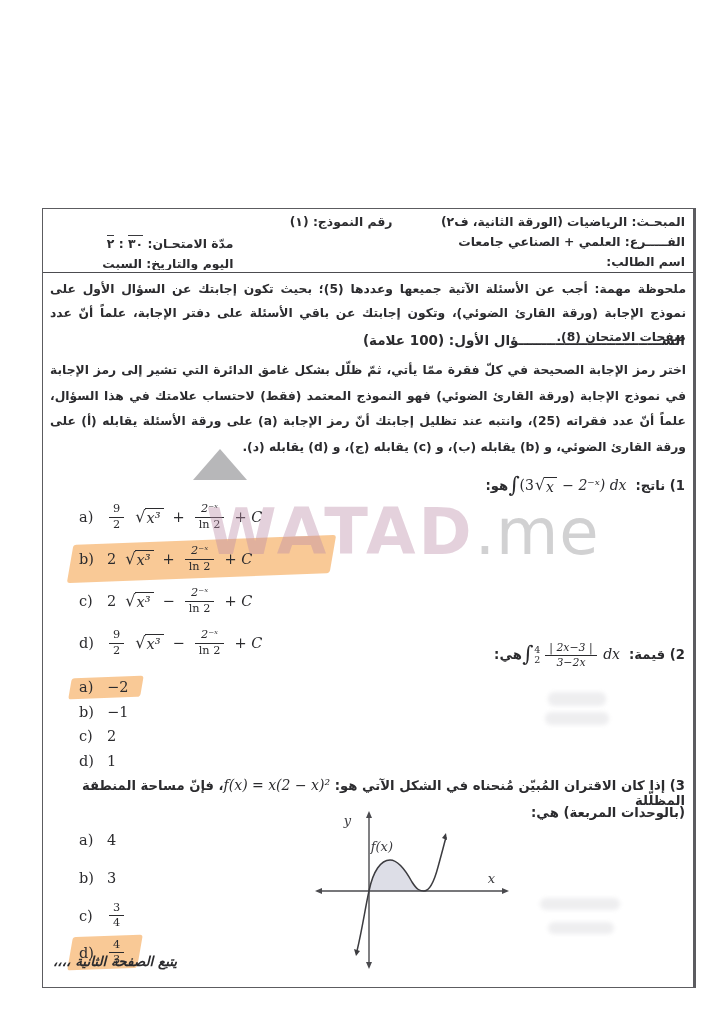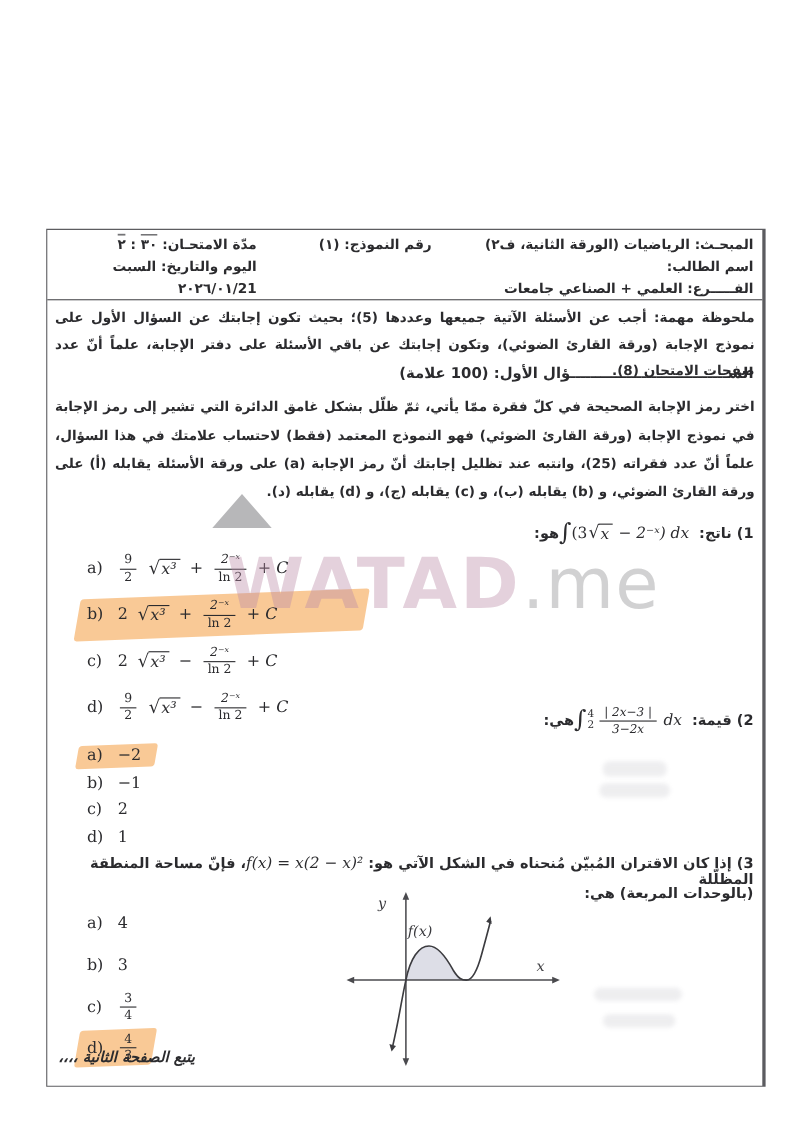--- a/index.html
+++ b/index.html
@@ -23,21 +23,21 @@
   .hdr {
     position:absolute; top:0; left:0; right:0; height:64px;
     border-bottom:1.8px solid #4c4c50;
     display:flex; direction:rtl;
     padding:3px 8px 2px 6px; box-sizing:border-box;
     font-size:12.4px; font-weight:bold; line-height:20px;
   }
   .hdr .col { overflow:hidden; }
   .col-subject { width:46%; }
   .col-codes   { width:25%; }
-  .col-time    { width:29%; }
+  .col-time    { width:29%;margin-top:22px; }
   .obar  { border-top:1.6px solid #3a3a3e; padding-top:0px; }
   .obar2 { border-top:3px double #3a3a3e; }
 
   
   .note {
     position:absolute; top:68px; right:7px; left:7px;
     font-size:12.3px; font-weight:bold; line-height:24px;
     text-align:justify;
   }
   .note .ul { }
@@ -140,22 +140,22 @@
   <div class="smudge smudge-a"></div>
   <div class="smudge smudge-b"></div>
   <div class="smudge smudge-c"></div>
   <div class="smudge smudge-d"></div>
 
   <div class="sheet">
 
     <div class="hdr">
       <div class="col col-subject">
         <div>المبحـث: الرياضيات (الورقة الثانية، ف٢)</div>
+        <div>الفـــــرع: العلمي + الصناعي جامعات</div>
         <div>اسم الطالب:</div>
-        <div>الفـــــرع: العلمي + الصناعي جامعات</div>
       </div>
       <div class="col col-codes">
         <div>رقم النموذج: (١)</div>
       </div>
       <div class="col col-time">
         <div>
           <span>مدّة الامتحـان:</span>
           <span class="obar">٣٠</span><span> : </span><span class="obar obar2">٢</span>
         </div>
         <div>اليوم والتاريخ: السبت ٢٠٢٦/٠١/21</div>

